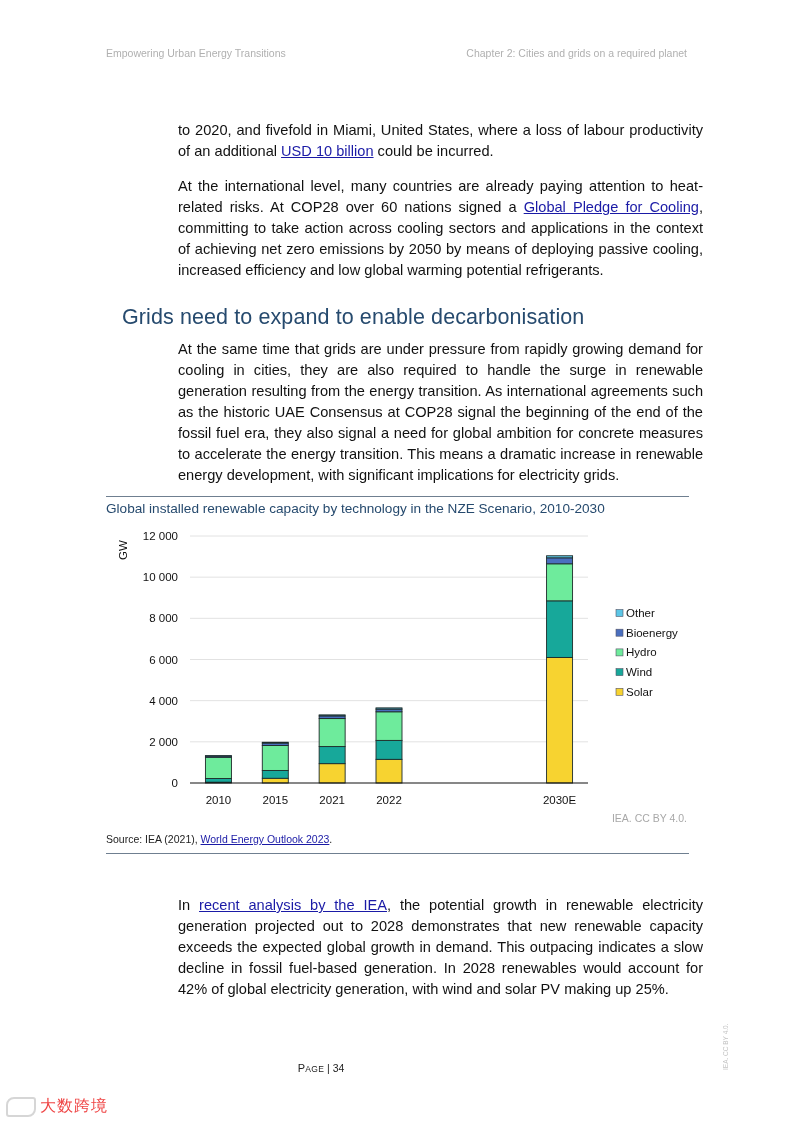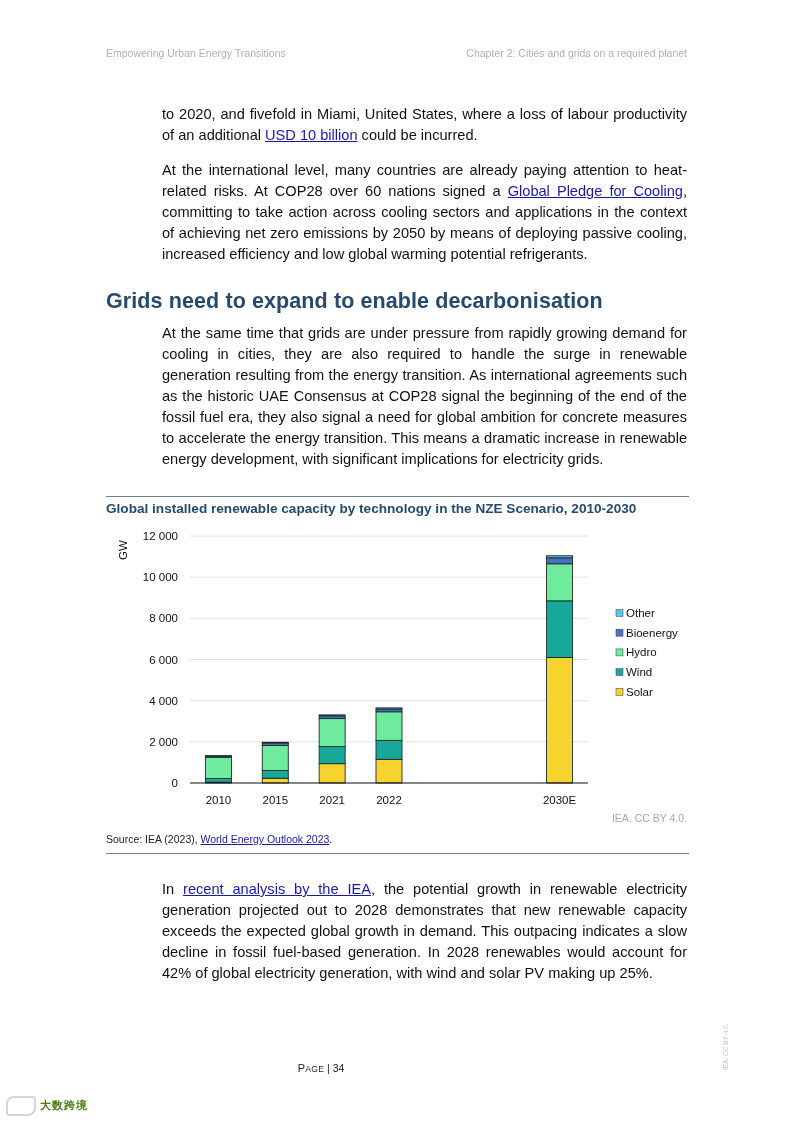--- a/index.html
+++ b/index.html
@@ -2,38 +2,38 @@
 <html><head>
 <meta charset="utf-8">
 <style>
   html, body { margin: 0; padding: 0; background: #ffffff; }
   body { width: 793px; height: 1122px; position: relative; overflow: hidden;
          font-family: "Liberation Sans", sans-serif; color: #111; }
   .hdr { position: absolute; top: 47px; font-size: 10.5px; color: #b0b0b0; text-align: center; }
   .hdr.left { left: 106px; }
   .hdr.right { right: 106px; }
   .para { position: absolute; left: 162px; width: 525px; font-size: 14.6px;
-          line-height: 21px; text-align: justify; color: #111; margin: 0; }
+          line-height: 21px; text-align: justify; color: #111; margin: 16px; }
   a.lnk { color: #1a1aa6; text-decoration: underline; }
-  .h2 { position: absolute; left: 106px; top: 289px; font-size: 21.5px; font-weight: bold;
-        color: #264a6e; margin: 0; letter-spacing: 0.1px; }
+  .h2 { position: absolute; left: 106px; top: 289px; font-size: 21.5px; font-weight: normal;
+        color: #264a6e; margin: 16px; letter-spacing: 0.1px; }
   .rule { position: absolute; left: 106px; width: 583px; height: 1px; background: #6f7f90; }
-  .fig-title { position: absolute; left: 106px; top: 501px; font-size: 13.6px; font-weight: bold;
+  .fig-title { position: absolute; left: 106px; top: 501px; font-size: 13.6px; font-weight: normal;
                color: #264a6e; }
   #chart { position: absolute; left: 100px; top: 520px; }
   .credit { position: absolute; right: 106px; top: 812px; font-size: 10.5px; color: #a8a8a8; }
   .source { position: absolute; left: 106px; top: 833px; font-size: 10.5px; color: #222; }
   .source a { color: #1a1aa6; }
   .pagenum { position: absolute; left: 0; width: 642px; top: 1062px; text-align: center;
              font-size: 10.5px; color: #222; }
   .pagenum .sc { font-size: 11px; letter-spacing: 0.3px; }
   .side-credit { position: absolute; left: 722px; top: 1070px; transform: rotate(-90deg);
                  transform-origin: left top; font-size: 6.5px; color: #c4c4c4; white-space: nowrap; }
-  .watermark { position: absolute; left: 6px; top: 1096px; font-size: 11px; color: #4d7c0f;
-               font-weight: bold; letter-spacing: 1px; }
+  .watermark { position: absolute; left: 6px; top: 1096px; font-size: 16px; color: #ef4444;
+               font-weight: normal; letter-spacing: 1px; }
   .watermark .logo { display: inline-block; width: 26px; height: 16px; border: 2px solid #d6d6d6;
                      border-radius: 8px 3px 8px 3px; vertical-align: middle; margin-right: 4px; }
 </style>
 </head>
 <body>
 
 <div class="hdr left">Empowering Urban Energy Transitions</div>
 <div class="hdr right">Chapter 2: Cities and grids on a required planet</div>
 
 <p class="para" style="top:104px;"><span>to 2020, and fivefold in Miami, United States, where a loss of labour productivity of an additional </span><a class="lnk" href="#">USD 10 billion</a><span> could be incurred.</span></p>
@@ -99,21 +99,21 @@
     <text x="526" y="116.7" font-size="11.5" fill="#111" font-family="Liberation Sans, sans-serif">Bioenergy</text>
     <rect x="516" y="128.9" width="7" height="7" fill="#6eeb9c" stroke="#556" stroke-width="0.6"></rect>
     <text x="526" y="136.4" font-size="11.5" fill="#111" font-family="Liberation Sans, sans-serif">Hydro</text>
     <rect x="516" y="148.6" width="7" height="7" fill="#17a89a" stroke="#556" stroke-width="0.6"></rect>
     <text x="526" y="156.1" font-size="11.5" fill="#111" font-family="Liberation Sans, sans-serif">Wind</text>
     <rect x="516" y="168.3" width="7" height="7" fill="#f7d330" stroke="#556" stroke-width="0.6"></rect>
     <text x="526" y="175.8" font-size="11.5" fill="#111" font-family="Liberation Sans, sans-serif">Solar</text>
   </svg>
 
 <div class="credit">IEA. CC BY 4.0.</div>
-<div class="source"><span>Source: IEA (2023), </span><a href="#">World Energy Outlook 2023</a><span>.</span></div>
+<div class="source"><span>Source: IEA (2021), </span><a href="#">World Energy Outlook 2023</a><span>.</span></div>
 <div class="rule" style="top:853px;"></div>
 
 <p class="para" style="top:879px;"><span>In </span><a class="lnk" href="#">recent analysis by the IEA</a><span>, the potential growth in renewable electricity generation projected out to 2028 demonstrates that new renewable capacity exceeds the expected global growth in demand. This outpacing indicates a slow decline in fossil fuel-based generation. In 2028 renewables would account for 42% of global electricity generation, with wind and solar PV making up 25%.</span></p>
 
 <div class="pagenum"><span class="sc" id="pglabel"><span style="font-size: 11px;">P</span><span style="font-size: 8.5px;">AGE</span></span><span> | </span><span>34</span></div>
 
 <div class="side-credit">IEA. CC BY 4.0.</div>
 
 <div class="watermark"><span class="logo"></span><span>大数跨境</span></div>
 

